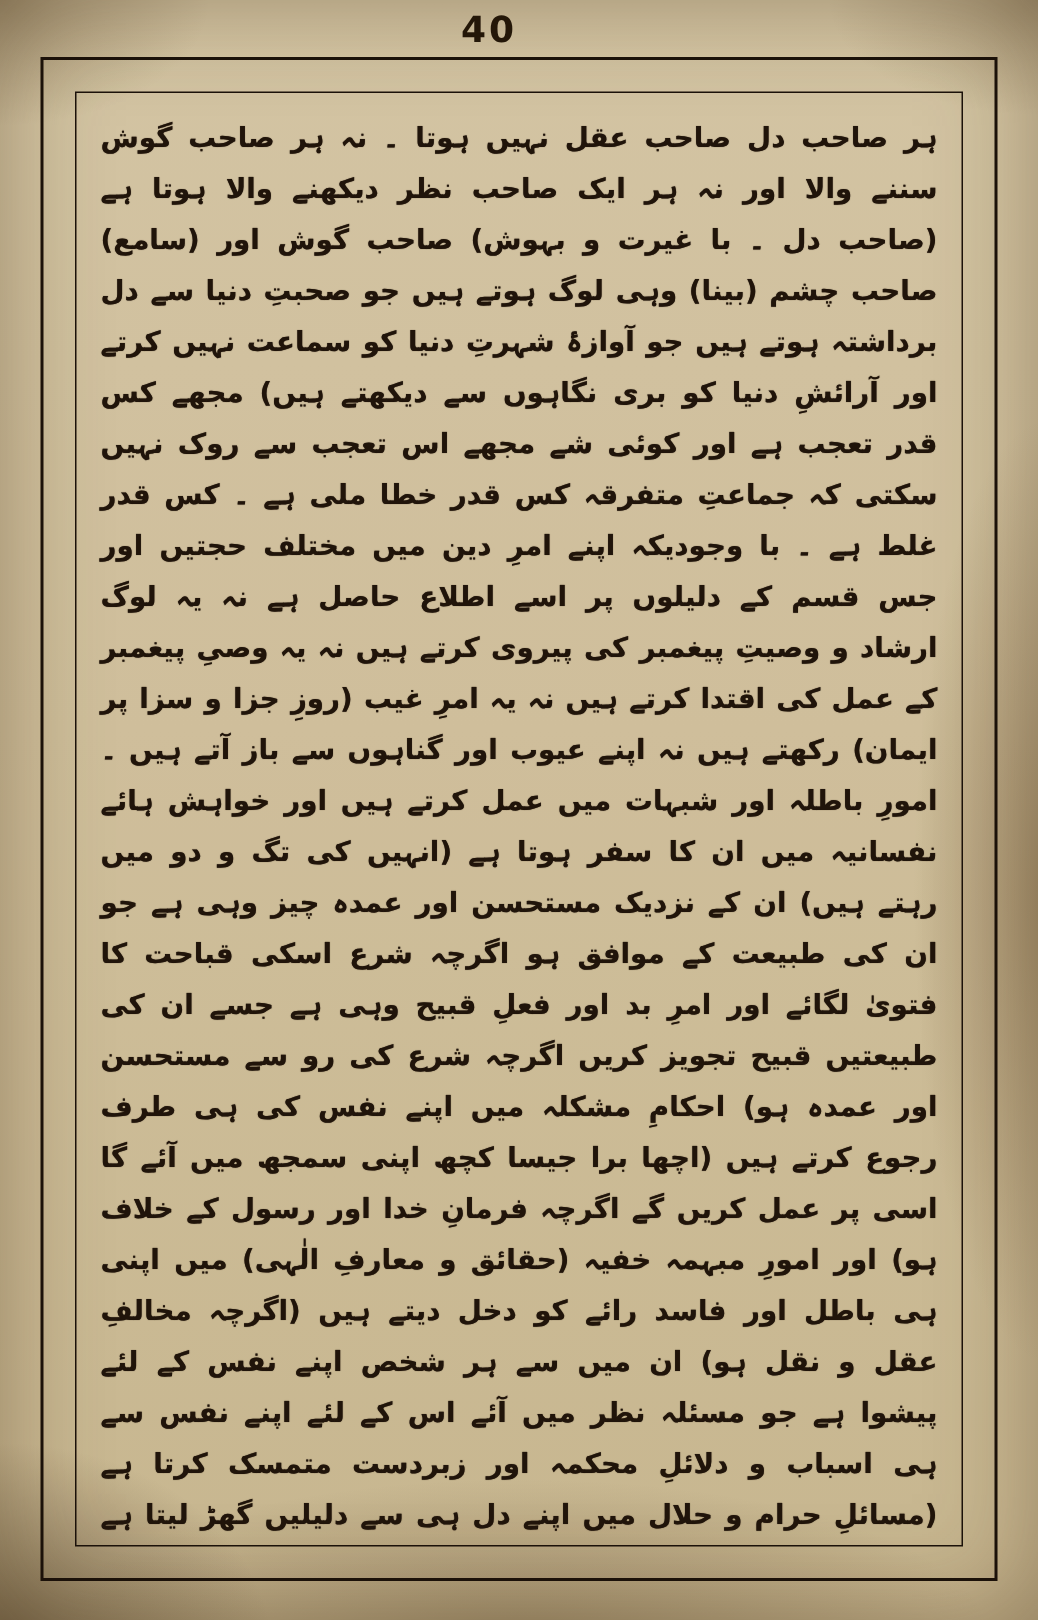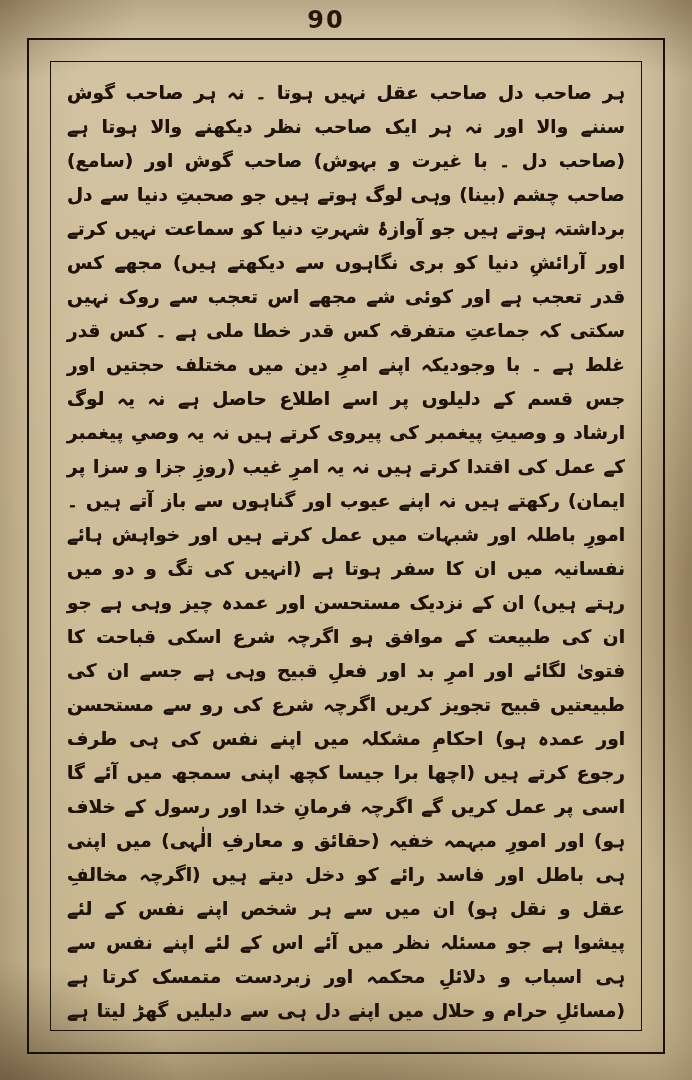--- a/index.html
+++ b/index.html
@@ -82,21 +82,21 @@
     color: #180e05;
     text-shadow: 0.8px 0 0 #180e05, -0.8px 0 0 #180e05, 0 0.5px 0 #180e05;
     letter-spacing: 1px;
   }
 </style>
 </head>
 <body>
 
 <div class="page">
 
-  <div class="page-number">90</div>
+  <div class="page-number">40</div>
 
   <div class="frame-outer">
     <div class="frame-inner">
 
       <p class="body-text">ہر صاحب دل صاحب عقل نہیں ہوتا ۔ نہ ہر صاحب گوش سننے والا اور نہ ہر ایک صاحب نظر دیکھنے والا ہوتا ہے (صاحب دل ۔ با غیرت و بہوش) صاحب گوش اور (سامع) صاحب چشم (بینا) وہی لوگ ہوتے ہیں جو صحبتِ دنیا سے دل برداشتہ ہوتے ہیں جو آوازۂ شہرتِ دنیا کو سماعت نہیں کرتے اور آرائشِ دنیا کو بری نگاہوں سے دیکھتے ہیں) مجھے کس قدر تعجب ہے اور کوئی شے مجھے اس تعجب سے روک نہیں سکتی کہ جماعتِ متفرقہ کس قدر خطا ملی ہے ۔ کس قدر غلط ہے ۔ با وجودیکہ اپنے امرِ دین میں مختلف حجتیں اور جس قسم کے دلیلوں پر اسے اطلاع حاصل ہے نہ یہ لوگ ارشاد و وصیتِ پیغمبر کی پیروی کرتے ہیں نہ یہ وصیِ پیغمبر کے عمل کی اقتدا کرتے ہیں نہ یہ امرِ غیب (روزِ جزا و سزا پر ایمان) رکھتے ہیں نہ اپنے عیوب اور گناہوں سے باز آتے ہیں ۔ امورِ باطلہ اور شبہات میں عمل کرتے ہیں اور خواہش ہائے نفسانیہ میں ان کا سفر ہوتا ہے (انہیں کی تگ و دو میں رہتے ہیں) ان کے نزدیک مستحسن اور عمدہ چیز وہی ہے جو ان کی طبیعت کے موافق ہو اگرچہ شرع اسکی قباحت کا فتویٰ لگائے اور امرِ بد اور فعلِ قبیح وہی ہے جسے ان کی طبیعتیں قبیح تجویز کریں اگرچہ شرع کی رو سے مستحسن اور عمدہ ہو) احکامِ مشکلہ میں اپنے نفس کی ہی طرف رجوع کرتے ہیں (اچھا برا جیسا کچھ اپنی سمجھ میں آئے گا اسی پر عمل کریں گے اگرچہ فرمانِ خدا اور رسول کے خلاف ہو) اور امورِ مبہمہ خفیہ (حقائق و معارفِ الٰہی) میں اپنی ہی باطل اور فاسد رائے کو دخل دیتے ہیں (اگرچہ مخالفِ عقل و نقل ہو) ان میں سے ہر شخص اپنے نفس کے لئے پیشوا ہے جو مسئلہ نظر میں آئے اس کے لئے اپنے نفس سے ہی اسباب و دلائلِ محکمہ اور زبردست متمسک کرتا ہے (مسائلِ حرام و حلال میں اپنے دل ہی سے دلیلیں گھڑ لیتا ہے ۔ ارشادِ خدا و رسول کی طرف متوجہ نہیں ہوتا بلکہ اپنی ہی ایجادی اور اختراعی قوانین پر اجتہاد کرتا ہے)</p>
 
       <h1 class="section-heading">خطبۂ جنابِ امیر علیہ السلام</h1>
 
     </div>
   </div>

